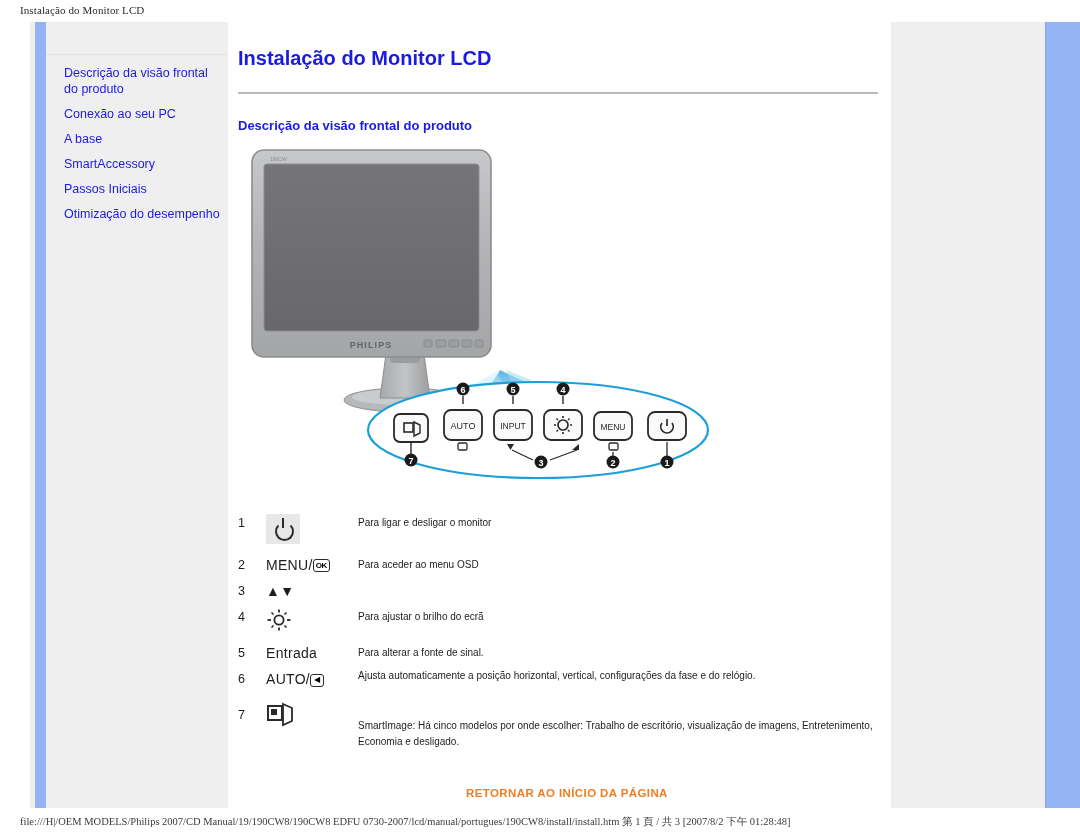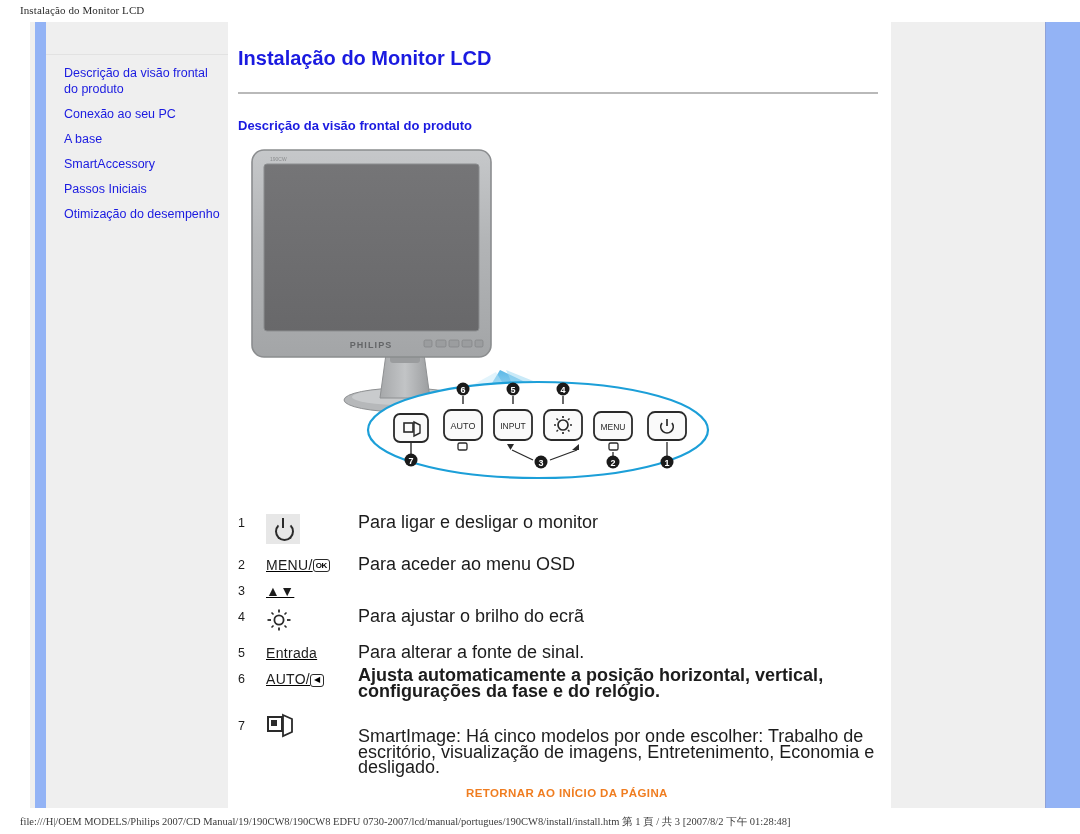--- a/index.html
+++ b/index.html
@@ -94,25 +94,24 @@
   .list { position: absolute; left: 0px; top: 490px; width: 640px; }
   .row { display: flex; align-items: flex-start; margin-bottom: 6px; }
   .num {
     width: 28px; flex: 0 0 28px;
     font-size: 12.5px; color: #1c1c1c;
     text-align: left; padding-top: 4px;
   }
   .icn {
     width: 92px; flex: 0 0 92px;
     padding-top: 2px;
-    text-decoration: underline;
   }
   .desc {
     flex: 1 1 auto;
-    font-size: 18px; color: #1c1c1c; line-height: 15.5px;
+    font-size: 10px; color: #1c1c1c; line-height: 15.5px;
     padding-top: 3px;
   }
   .desc-extra {
     font-size: 12.5px; color: #1c1c1c; line-height: 15.5px;
   }
   .icon-text { font-size: 14px; color: #1c1c1c; letter-spacing: .3px; }
   .icon-power {
     display: inline-block; width: 34px; height: 30px;
     background: #e7e7e7;
     position: relative;
@@ -354,21 +353,21 @@
           <span class="icon-text">Entrada</span>
         </div>
         <div class="desc">Para alterar a fonte de sinal.</div>
       </div>
 
       <div class="row">
         <div class="num">6</div>
         <div class="icn">
           <span class="icon-text">AUTO/</span><span class="arrow-box">◀</span>
         </div>
-        <div style="flex:1 1 auto;font-weight:bold;">
+        <div style="flex:1 1 auto;">
           <div class="desc" style="padding-top:0;">Ajusta automaticamente a posição horizontal, vertical, configurações da fase e do relógio.</div>
         </div>
       </div>
 
       <div class="row" style="margin-top:4px;">
         <div class="num" style="padding-top:14px;">7</div>
         <div class="icn" style="padding-top:8px;">
           <svg width="30" height="26" viewBox="0 0 30 26">
             <rect x="2" y="4" width="14" height="14" fill="none" stroke="#2a2a2a" stroke-width="2"></rect>
             <rect x="5" y="7" width="6" height="6" fill="#2a2a2a"></rect>

